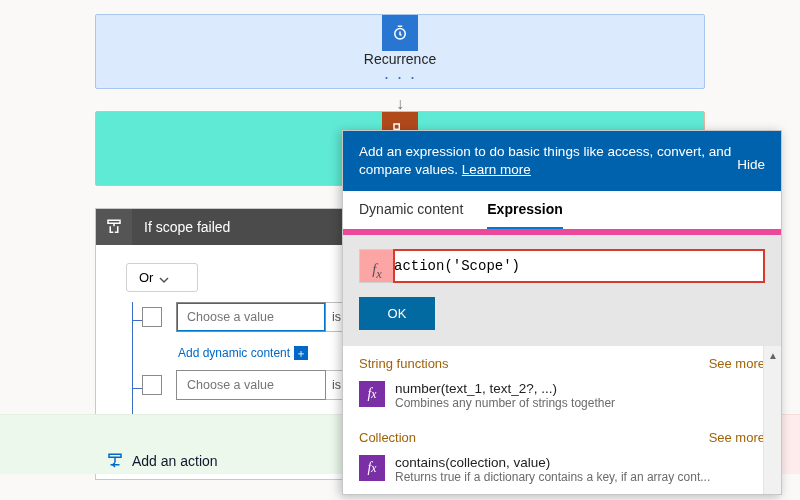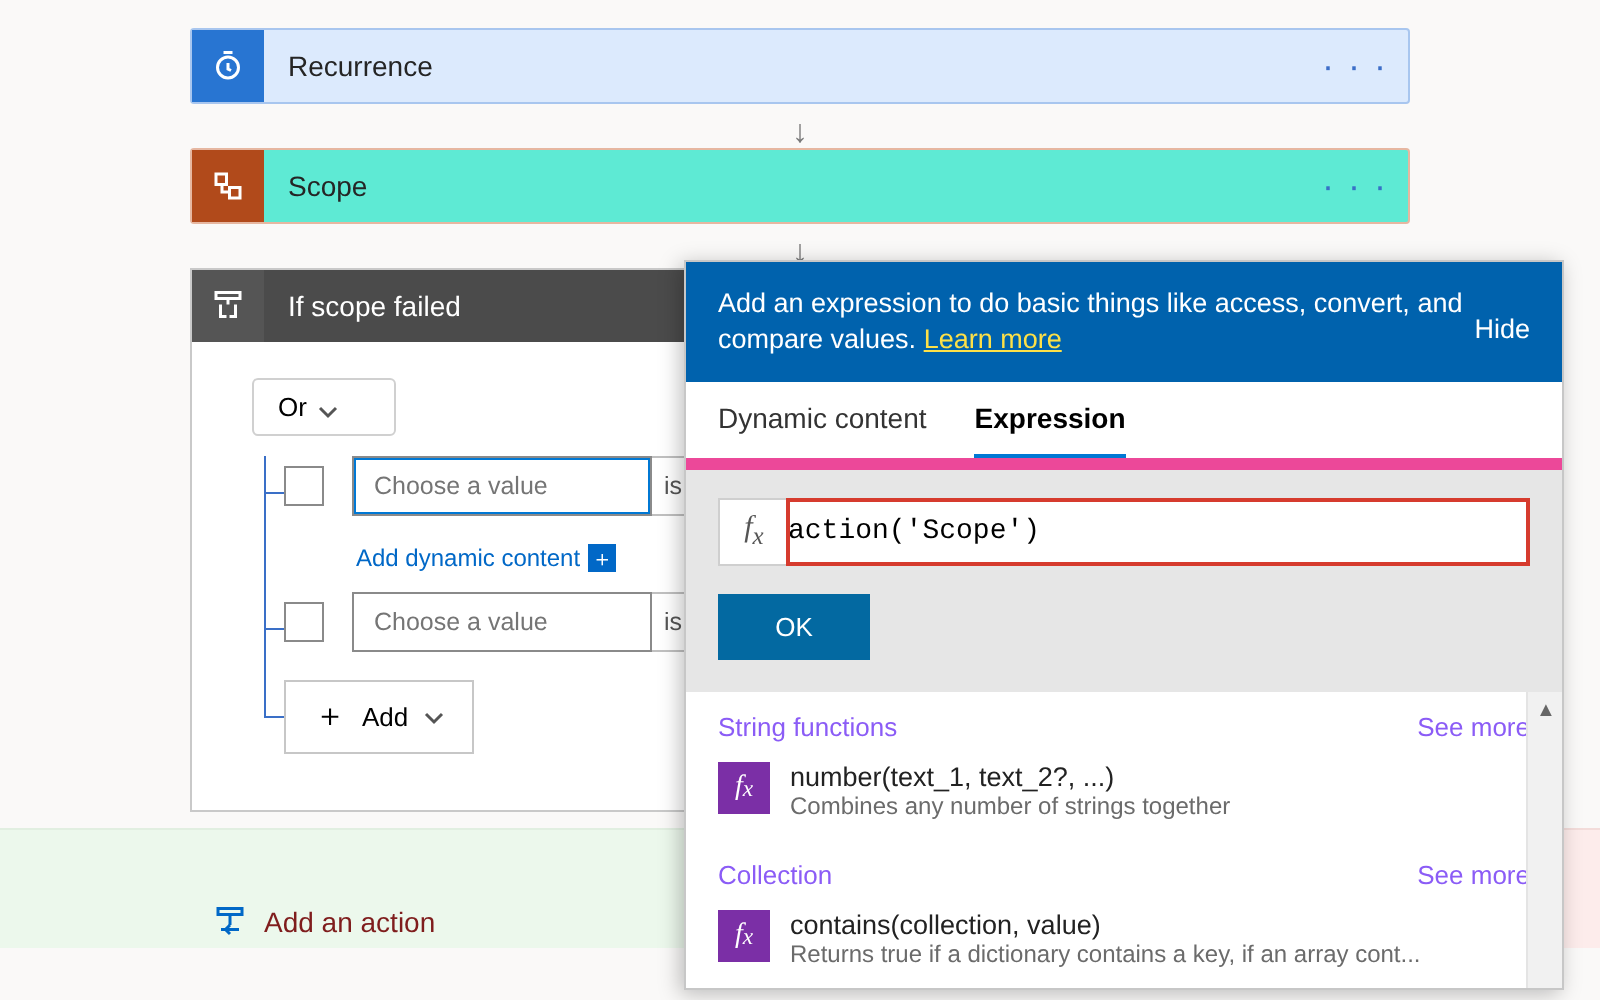--- a/index.html
+++ b/index.html
@@ -1,18 +1,18 @@
 <!DOCTYPE html>
 <html><head>
 <meta charset="utf-8">
 <style>
   * { box-sizing: border-box; margin: 0; padding: 0; }
   body { font-family: "Segoe UI", Arial, sans-serif; font-size: 13px; background: #faf9f8; width: 800px; height: 500px; overflow: hidden; position: relative; }
   .canvas { padding: 14px 0 0 0; }
-  .card { margin: 0 auto 12px auto; width: 610px; border: 1px solid #c7c7c7; border-radius: 2px; display: flex; align-items: center; padding: 0; }
+  .card { margin: 0 auto 12px auto; width: 610px; border: 1px solid #c7c7c7; border-radius: 2px; display: flex; align-items: center; padding: 0; flex-direction: column; }
   .card-icon { width: 36px; height: 36px; display: flex; align-items: center; justify-content: center; color: #fff; font-size: 17px; }
   .rec { background: #dceafd; border-color: #a8c6ef; }
   .rec .card-icon { background: #2875d2; }
   .scope { background: #5eead4; border-color: #e6b7a1; }
   .scope .card-icon { background: #b14a1b; }
   .card-title { flex: 1; padding: 0 12px; font-size: 14px; color: #252525; }
   .card-menu { padding: 0 10px; color: #3a6fc7; font-size: 18px; letter-spacing: 1px; cursor: pointer; }
   .connector { display: flex; justify-content: center; color: #7a7a7a; font-size: 16px; margin: -6px 0 -2px 0; }
   .if-card { margin: 0 auto; width: 610px; background: #fff; border: 1px solid #c9c9c9; position: relative; }
   .if-head { display: flex; align-items: center; background: #4b4b4b; color: #fff; height: 36px; }
@@ -27,34 +27,34 @@
   .checkbox { width: 20px; height: 20px; border: 1px solid #8a8a8a; background: #fff; margin-right: 14px; }
   .value-input { border: 1px solid #8a8a8a; padding: 7px 10px; width: 150px; font-size: 12.5px; outline: none; }
   .value-input.focus { box-shadow: inset 0 0 0 1px #0078d4; }
   .op-select { border: 1px solid #c0c0c0; border-left: none; padding: 7px 6px; font-size: 12.5px; width: 44px; color: #555; }
   .dyn-link { color: #0168c7; font-size: 12px; margin: 4px 6px 0 36px; display: inline-flex; align-items: center; gap: 4px; }
   .dyn-link .plus { background: #0168c7; color:#fff; width:14px; height:14px; display:inline-flex; align-items:center; justify-content:center; font-size:11px;}
   .add-btn { border: 1px solid #c7c7c7; background:#fff; padding: 7px 14px; font-size: 13px; cursor: pointer; display:inline-flex; align-items:center; gap:8px;}
   .strip-wrap { position:absolute; left:0; right:0; top:414px; height:60px; display:flex; }
   .strip-green { flex:1; background:#ecf8ec; border-top:1px solid #e1efe1; }
   .strip-pink { flex:1; background:#fdeceb; border-top:1px solid #f3dcda; }
-  .add-action { position:absolute; left:106px; top:452px; color:#7f1d1d; font-size:14px; display:flex; align-items:center; gap:8px; cursor:pointer;}
+  .add-action { position:absolute; left:106px; top:452px; color:#0f172a; font-size:14px; display:flex; align-items:center; gap:8px; cursor:pointer;}
   .popover { position:absolute; left:342px; top:130px; width:440px; background:#fff; box-shadow:-2px 2px 10px rgba(0,0,0,.25); border:1px solid #c7c7c7; }
   .pop-blue { background:#0062ad; color:#fff; padding:12px 16px; font-size:13.5px; line-height:1.35; position:relative; }
-  .pop-blue a { color:#fde047; text-decoration:underline; }
+  .pop-blue a { color:#ffffff; text-decoration:underline; }
   .hide-link { position:absolute; right:16px; top:12px; cursor:pointer;margin-top:13px; }
   .tabs { display:flex; padding:10px 16px 0 16px; gap:24px; border-bottom:6px solid #ec4899; }
   .tab { padding-bottom:10px; cursor:pointer; color:#333; font-size:14px; }
   .tab.active { color:#000; font-weight:600; border-bottom:2px solid #0078d4; }
   .expr-box { background:#e6e6e6; padding:14px 16px 16px 16px; display:flex; flex-direction:column; gap:14px; }
-  .expr-input-row { display:flex; background:#ffffff; align-items:center; border:1px solid #cfcfcf; }
+  .expr-input-row { display:flex; background:#fca5a5; align-items:flex-end; border:1px solid #cfcfcf; }
   .fx-badge { width:34px; text-align:center; font-style:italic; font-family:Georgia,serif; font-size:15px; color:#555; }
   .expr-input { flex:1; padding:8px 0; font-family:"Courier New",monospace; font-size:14px; border:none; outline:2px solid #d63b2e; outline-offset:-1px; }
   .ok-btn { background:#0369a1; color:#fff; border:none; padding:9px 24px; font-size:13px; cursor:pointer; width:76px;}
-  .fn-section { padding:10px 16px 4px 16px; display:flex; justify-content:space-between; color:#8b5cf6; font-size:13px; }
+  .fn-section { padding:10px 16px 4px 16px; display:flex; justify-content:space-between; color:#a16207; font-size:13px; }
   .fn-item { display:flex; padding:6px 16px 10px 16px; gap:10px; }
   .fn-icon { width:26px;height:26px;background:#7b2fa6;color:#fff;display:flex;align-items:center;justify-content:center;font-style:italic;font-family:Georgia,serif;font-size:14px;}
   .fn-text .sig { font-size:13.5px; color:#222;}
   .fn-text .desc { font-size:12px;color:#6b6b6b;}
   .scrollbar-slot { position:absolute; right:0; top:0; height:100%; width:18px; background:#f1f1f1; border-left:1px solid #e4e4e4;}
   .scroll-arrow { width:18px;height:18px; display:flex;align-items:center;justify-content:center;color:#666;font-size:10px; cursor:pointer;}
   .fn-area { position:relative; }
 </style>
 </head>
 <body>

